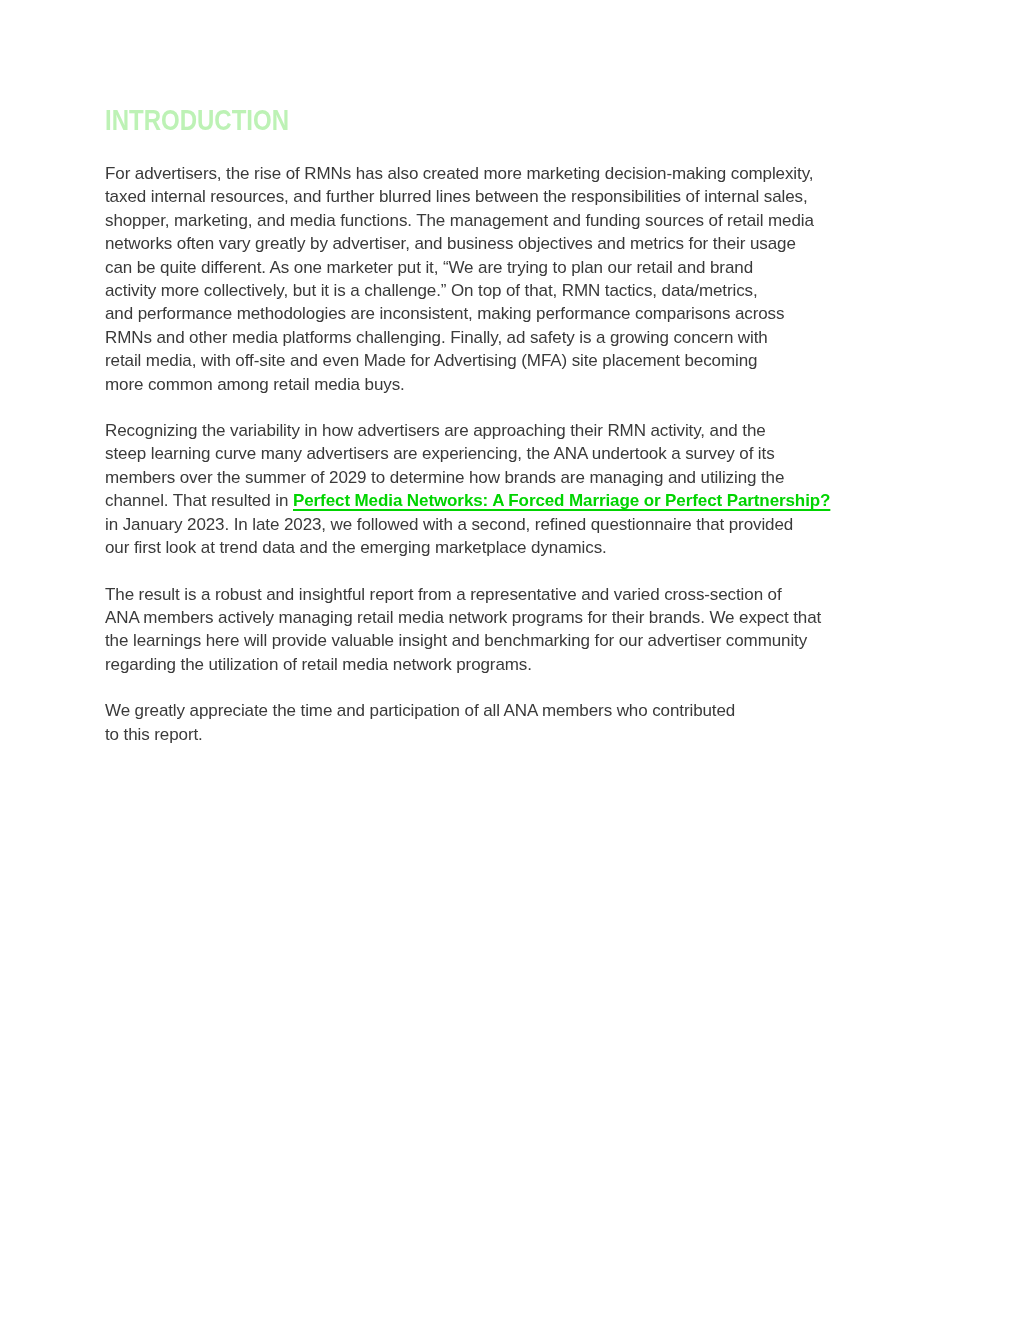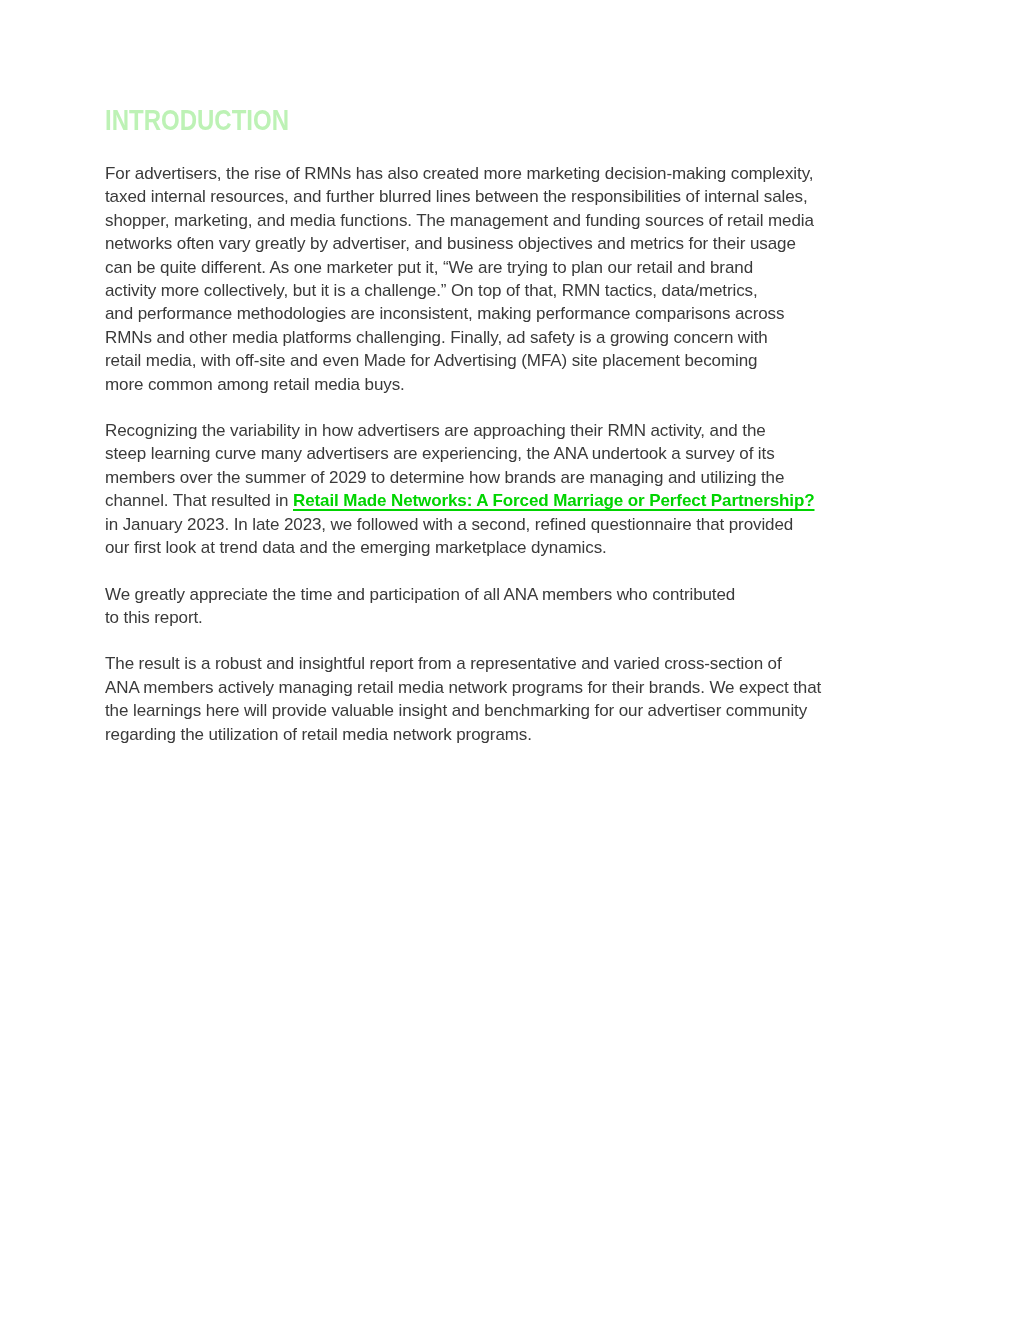--- a/index.html
+++ b/index.html
@@ -114,29 +114,29 @@
 networks often vary greatly by advertiser, and business objectives and metrics for their usage
 can be quite different. As one marketer put it, “We are trying to plan our retail and brand
 activity more collectively, but it is a challenge.” On top of that, RMN tactics, data/metrics,
 and performance methodologies are inconsistent, making performance comparisons across
 RMNs and other media platforms challenging. Finally, ad safety is a growing concern with
 retail media, with off-site and even Made for Advertising (MFA) site placement becoming
 more common among retail media buys.</span></p>
         <p><span>Recognizing the variability in how advertisers are approaching their RMN activity, and the
 steep learning curve many advertisers are experiencing, the ANA undertook a survey of its
 members over the summer of 2029 to determine how brands are managing and utilizing the
-channel. That resulted in </span><a href="#" class="link">Retail Made Networks: A Forced Marriage or Perfect Partnership?</a><span>
+channel. That resulted in </span><a href="#" class="link">Perfect Media Networks: A Forced Marriage or Perfect Partnership?</a><span>
 in January 2023. In late 2023, we followed with a second, refined questionnaire that provided
 our first look at trend data and the emerging marketplace dynamics.</span></p>
-        <p><span>We greatly appreciate the time and participation of all ANA members who contributed
-to this report.</span></p>
         <p><span>The result is a robust and insightful report from a representative and varied cross-section of
 ANA members actively managing retail media network programs for their brands. We expect that
 the learnings here will provide valuable insight and benchmarking for our advertiser community
 regarding the utilization of retail media network programs.</span></p>
+        <p><span>We greatly appreciate the time and participation of all ANA members who contributed
+to this report.</span></p>
       </div>
   </div>
 
   <div class="footer-rule"></div>
 
   <div class="footer-text">
     <span class="footer-page-number">5</span>
     <span class="footer-separator">|</span>
     <span class="footer-report-title">Media Media Networks: Optimism Tempered with Caution</span>
   </div>

